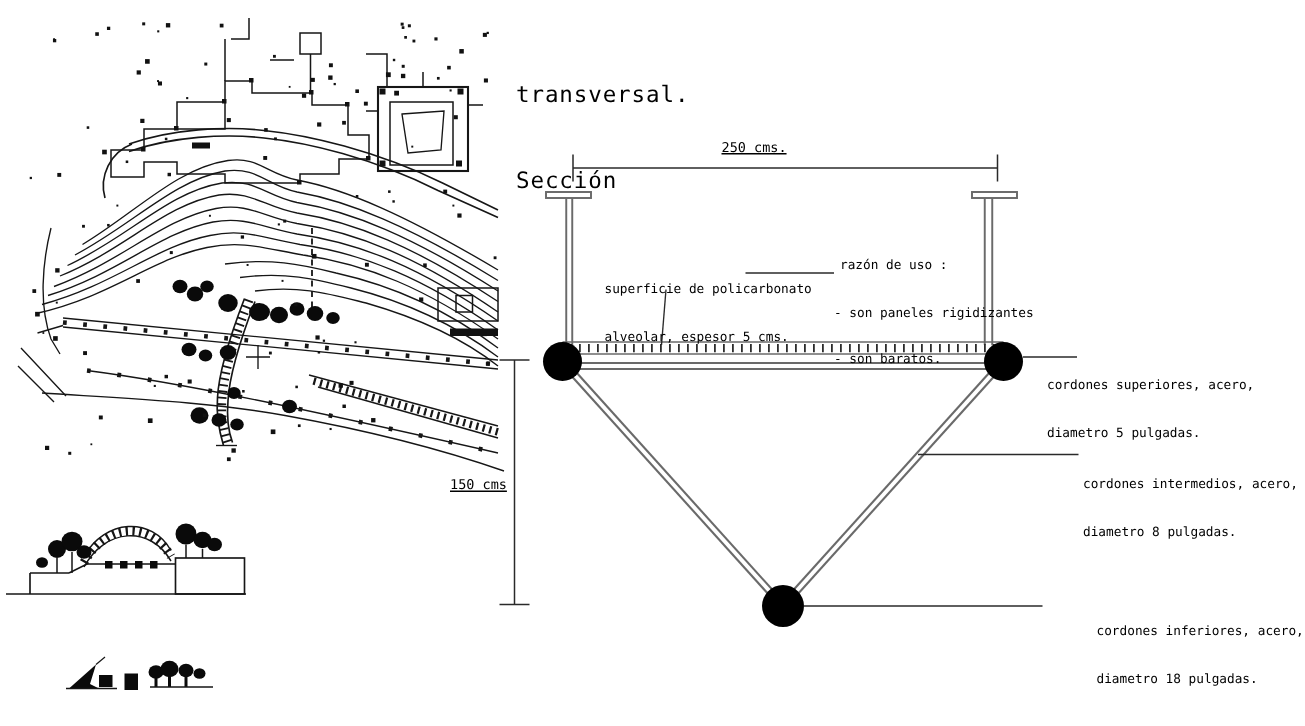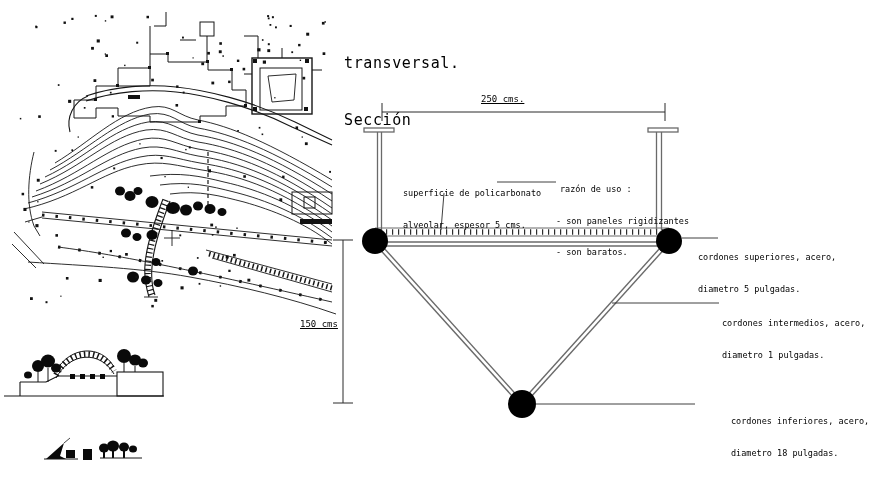--- a/index.html
+++ b/index.html
@@ -341,32 +341,32 @@
 
 <div class="dim" style="left:481px;top:94px;">250 cms.</div>
 
 <div class="dim" style="left:300px;top:319px;">150 cms</div>
 
 <div class="lbl" style="left:403px;top:167px;">
   <div>superficie de policarbonato</div>
   <div>alveolar, espesor 5 cms.</div>
 </div>
 
-<div class="lbl" style="left:556px;top:163px;">
+<div class="lbl" style="left:556px;top:151px;">
   <div class="indent">razón de uso :</div>
   <div>- son paneles rigidizantes</div>
   <div>- son baratos.</div>
 </div>
 
 <div class="lbl" style="left:698px;top:231px;">
   <div>cordones superiores, acero,</div>
   <div>diametro 5 pulgadas.</div>
 </div>
 
 <div class="lbl" style="left:722px;top:297px;">
   <div>cordones intermedios, acero,</div>
-  <div>diametro 1 pulgadas.</div>
+  <div>diametro 8 pulgadas.</div>
 </div>
 
 <div class="lbl" style="left:699px;top:395px;margin-left:32px;">
   <div>cordones inferiores, acero,</div>
   <div>diametro 18 pulgadas.</div>
 </div>
 
 </body></html>

